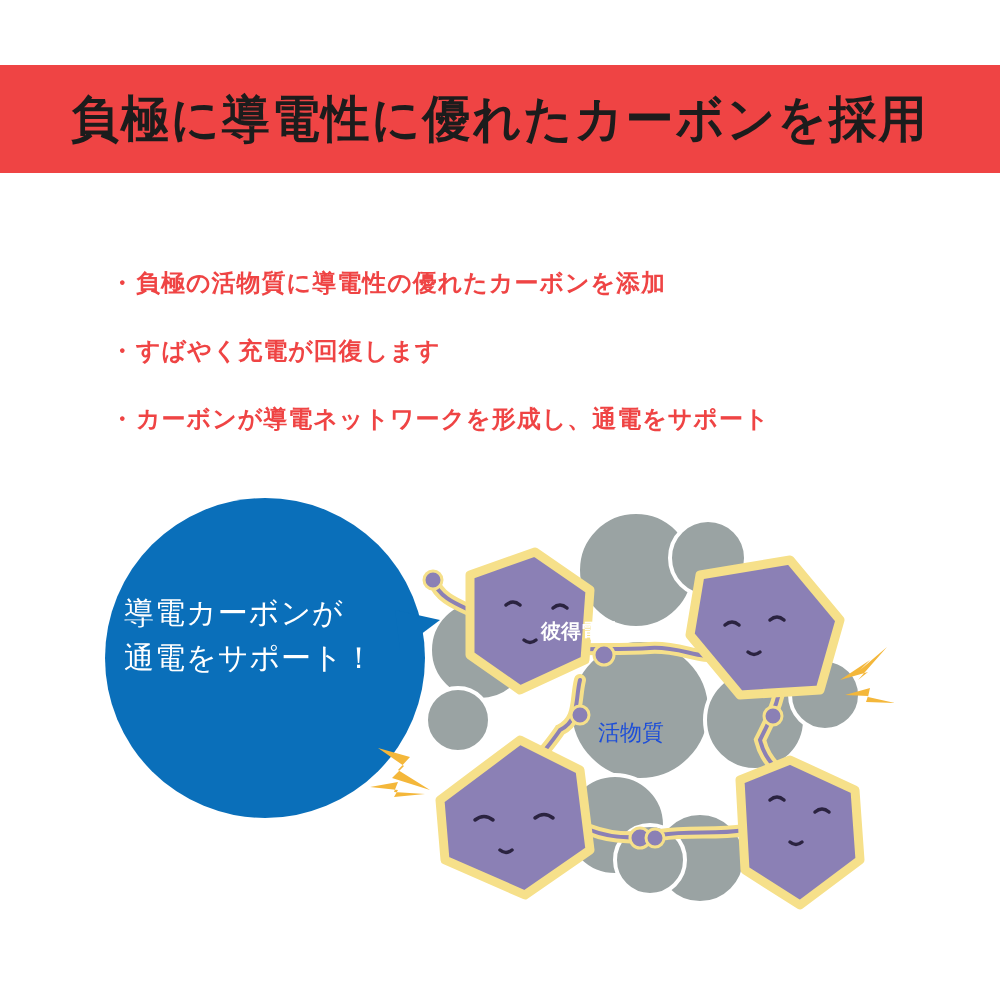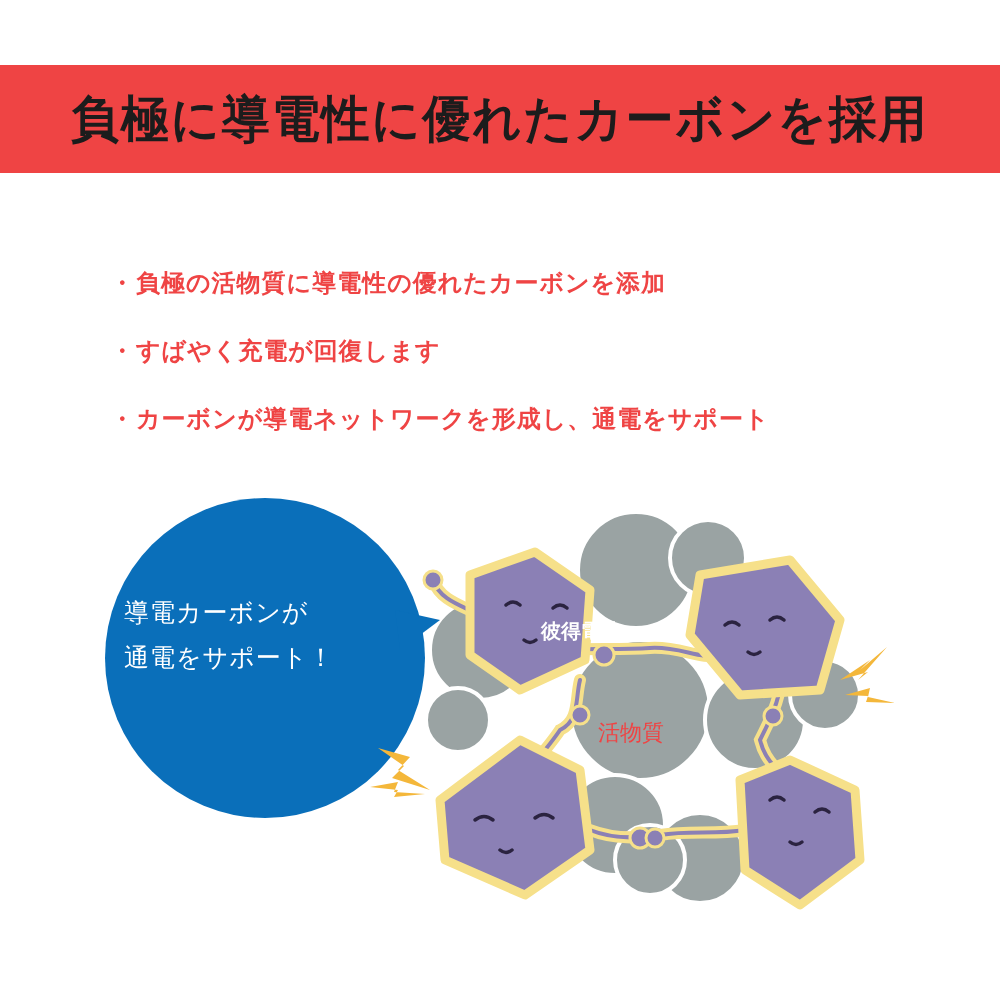--- a/index.html
+++ b/index.html
@@ -20,30 +20,30 @@
     }
     .bullet {
       font-size: 24px; font-weight: bold; color: #ef4444; height: 68px; line-height: 50px;
       white-space: nowrap; letter-spacing: 1px;
     }
     .bullet .dot { display: inline-block; width: 26px; }
     .illustration {
       position: absolute; left: 0; top: 480px; width: 1000px; height: 480px;
     }
     .bubble-text {
-      position: absolute; left: 124px; top: 590px; color: #ffffff; font-size: 25px;
+      position: absolute; left: 124px; top: 590px; color: #ffffff; font-size: 30px;
       line-height: 45px; font-weight: normal; white-space: nowrap; letter-spacing: 1px;
     }
     .label-top {
       position: absolute; left: 541px; top: 582px; color: #ffffff; font-size: 20px; font-weight: bold;
       white-space: nowrap;
       margin-top: 36px;
     }
     .label-center {
-      position: absolute; left: 598px; top: 718px; color: #ef4444; font-size: 22px;
+      position: absolute; left: 598px; top: 718px; color: #1d4ed8; font-size: 22px;
       white-space: nowrap;
     }
   </style>
 </head>
 <body>
 
 <div class="header-bar">
   <div class="header-title">負極に導電性に優れたカーボンを採用</div>
 </div>
 

